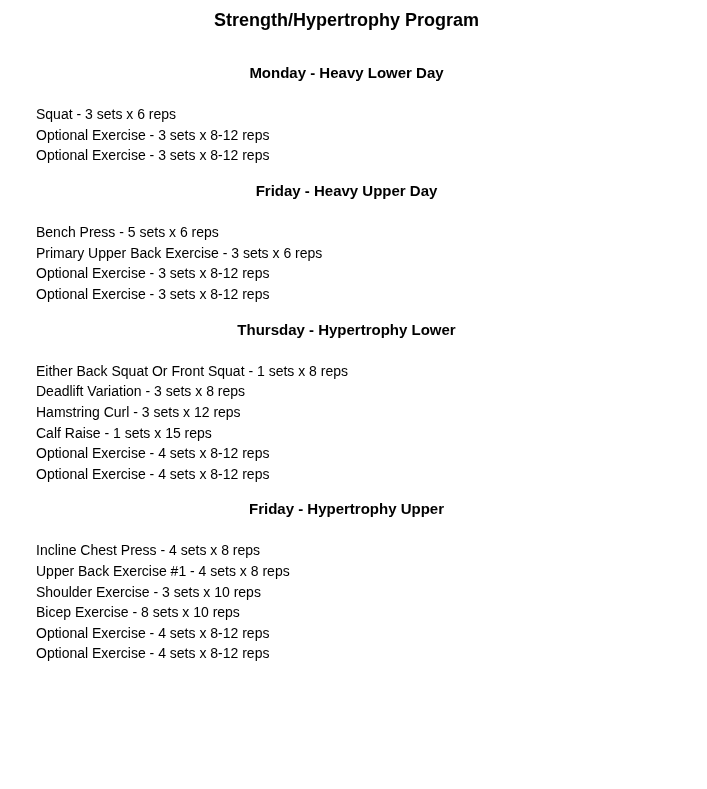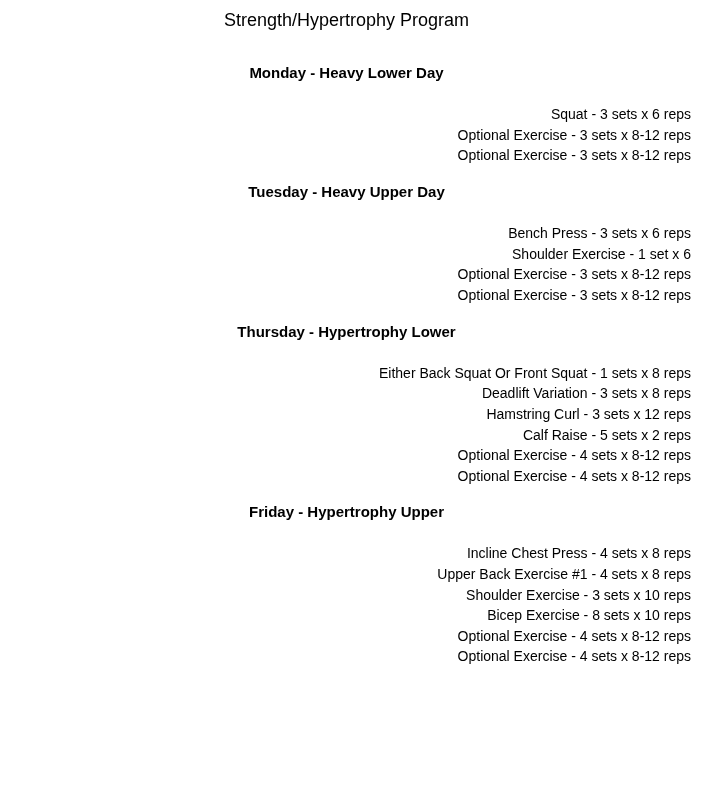--- a/index.html
+++ b/index.html
@@ -15,43 +15,42 @@
     color: #000000;
   }
   .doc {
     padding-top: 9px;
   }
   .title {
     margin: 0 14px 0 0;       
     text-align: center;
     font-size: 18px;
     line-height: 22px;
-    font-weight: normal;
+    font-weight: bold;
   }
   .sections {
     margin-top: 0;
   }
   .day-section {
-    margin: 16px;
+    margin: 0;
   }
   .day-heading {
     margin: 15px 14px 0 0;
     text-align: center;
     font-size: 15px;
     line-height: 20.6px;
     font-weight: bold;
   }
   
   .day-section:first-child .day-heading {
     margin-top: 32px;
   }
   .exercise-list {
     margin-top: 20.6px;       
     padding-left: 36px;
-    text-align: right;
   }
   .exercise {
     margin: 0;
     font-size: 14px;
     line-height: 20.6px;
     font-weight: normal;
     white-space: pre;
   }
 </style>
 </head>
@@ -63,36 +62,36 @@
   <section class="day-section">
     <h2 class="day-heading">Monday - Heavy Lower Day</h2>
     <div class="exercise-list">
           <p class="exercise">Squat - 3 sets x 6 reps</p>
           <p class="exercise">Optional Exercise - 3 sets x 8-12 reps</p>
           <p class="exercise">Optional Exercise - 3 sets x 8-12 reps</p>
         </div>
   </section>
 
   <section class="day-section">
-    <h2 class="day-heading">Tuesday - Heavy Upper Day</h2>
+    <h2 class="day-heading">Friday - Heavy Upper Day</h2>
     <div class="exercise-list">
-          <p class="exercise">Bench Press - 3 sets x 6 reps</p>
-          <p class="exercise">Shoulder Exercise - 1 set x 6</p>
+          <p class="exercise">Bench Press - 5 sets x 6 reps</p>
+          <p class="exercise">Primary Upper Back Exercise - 3 sets x 6 reps</p>
           <p class="exercise">Optional Exercise - 3 sets x 8-12 reps</p>
           <p class="exercise">Optional Exercise - 3 sets x 8-12 reps</p>
         </div>
   </section>
 
   <section class="day-section">
     <h2 class="day-heading">Thursday - Hypertrophy Lower</h2>
     <div class="exercise-list">
           <p class="exercise">Either Back Squat Or Front Squat - 1 sets x 8 reps</p>
           <p class="exercise">Deadlift Variation - 3 sets x 8 reps</p>
           <p class="exercise">Hamstring Curl - 3 sets x 12 reps</p>
-          <p class="exercise">Calf Raise - 5 sets x 2 reps</p>
+          <p class="exercise">Calf Raise - 1 sets x 15 reps</p>
           <p class="exercise">Optional Exercise - 4 sets x 8-12 reps</p>
           <p class="exercise">Optional Exercise - 4 sets x 8-12 reps</p>
         </div>
   </section>
 
   <section class="day-section">
     <h2 class="day-heading">Friday - Hypertrophy Upper</h2>
     <div class="exercise-list">
           <p class="exercise">Incline Chest Press - 4 sets x 8 reps</p>
           <p class="exercise">Upper Back Exercise #1 - 4 sets x 8 reps</p>

